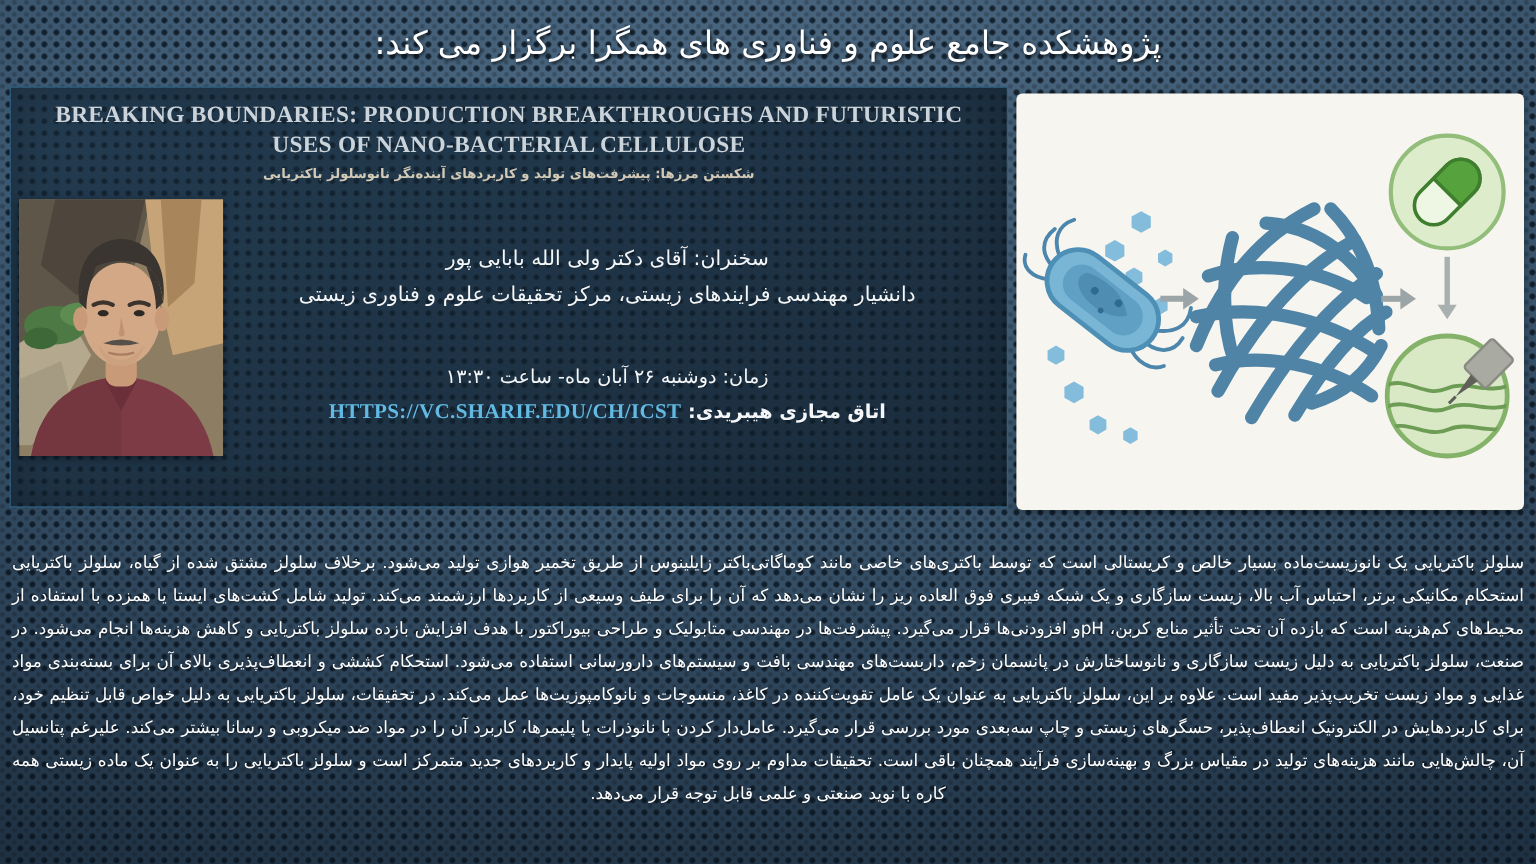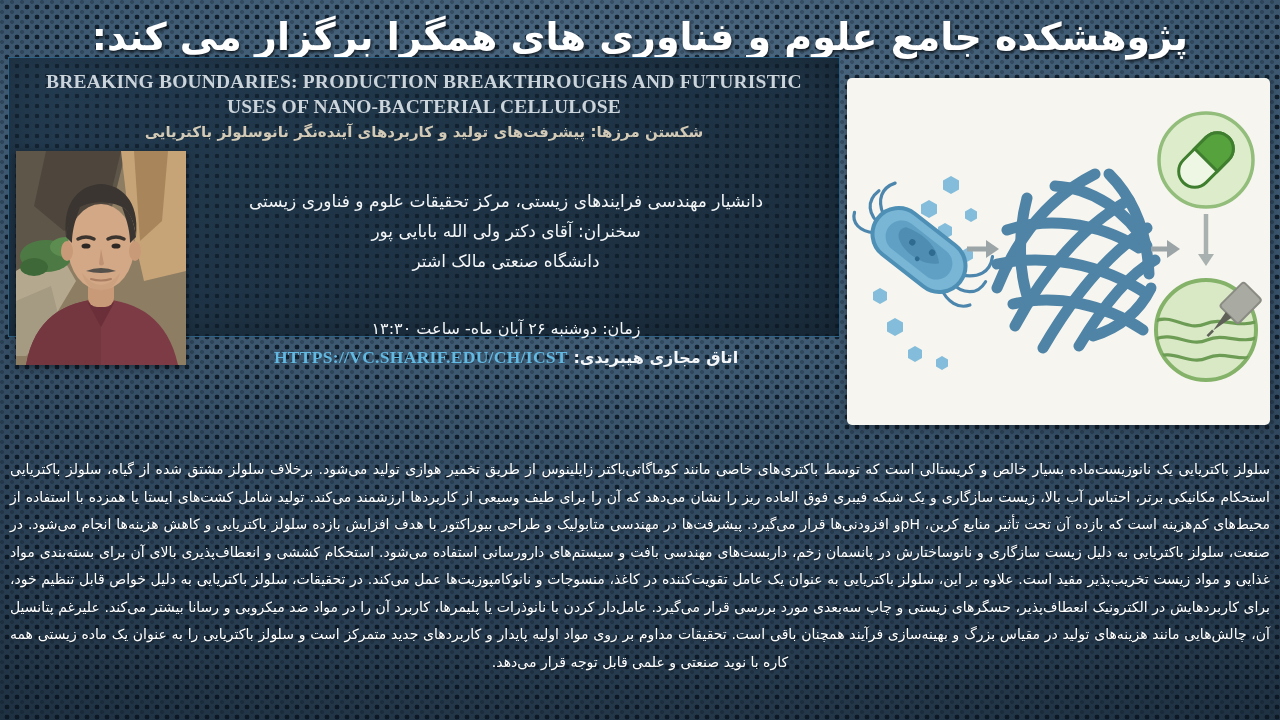--- a/index.html
+++ b/index.html
@@ -16,45 +16,45 @@
       radial-gradient(circle, rgba(7,17,27,.25) 1.7px, transparent 2.3px);
     background-size:10px 10px,10px 10px;
     background-position:2px 2px,7px 7px;
   }
   
   .header{
     position:absolute;top:0;left:0;width:100%;height:73px;
     display:flex;align-items:center;justify-content:center;
   }
   .header-title{
-    direction:rtl;color:#ffffff;font-size:38px;font-weight:bold;
+    direction:rtl;color:#ffffff;font-size:27px;font-weight:normal;
     text-shadow:1px 2px 3px rgba(0,0,0,.65);
     letter-spacing:.5px;
   }
   
   .event-panel{
-    position:absolute;left:8px;top:57px;width:832px;height:280px;
+    position:absolute;left:8px;top:72px;width:832px;height:351px;
     background:linear-gradient(155deg,#243c51 0%,#1e3345 55%,#1a2c3c 100%);
     border:1px solid #2e6183;box-sizing:border-box;
     box-shadow:inset 0 0 40px rgba(0,0,0,.25);
   }
   .event-panel .panel-dots{
     position:absolute;inset:0;
     background-image:radial-gradient(circle, rgba(5,14,22,.5) 2px, transparent 2.6px);
     background-size:10px 10px;background-position:3px 3px;pointer-events:none;
   }
   .title-en{
     position:relative;margin:11px 24px 0 24px;text-align:center;
     font-family:"Liberation Serif","DejaVu Serif",serif;
     font-weight:bold;font-size:19.5px;line-height:25px;color:#ccd4db;
     letter-spacing:.2px;
   }
   .title-fa{
     position:relative;margin:4px 30px 0 30px;text-align:center;direction:rtl;
-    font-weight:bold;font-size:15px;color:#d2cab6;
+    font-weight:bold;font-size:11px;color:#d2cab6;
   }
   .portrait{
     position:absolute;left:7px;top:93px;width:170px;height:214px;
     box-shadow:0 2px 8px rgba(0,0,0,.45);
   }
   .info-block{
     position:absolute;left:180px;right:16px;top:128px;text-align:center;direction:rtl;
     color:#f4f6f8;
   }
   .speaker-lines div{font-size:17px;line-height:30px;}
@@ -137,23 +137,22 @@
         <path d="M70,120 Q85,114 100,120 Q85,124 70,120 Z" fill="#55504a"></path>
 
         <path d="M75,128 Q85,131 95,128" stroke="#a97e62" stroke-width="2" fill="none" stroke-linecap="round"></path>
 
         <path d="M66,122 Q85,146 104,122 Q100,138 85,140 Q70,138 66,122 Z" fill="#c89d7c" opacity=".65"></path>
       </svg>
     </div>
 
     <div class="info-block">
       <div class="speaker-lines">
+        <div>سخنران:  آقای دکتر  ولی الله بابایی پور</div>
         <div>دانشیار مهندسی فرایندهای زیستی، مرکز تحقیقات علوم و فناوری زیستی</div>
-        <div>سخنران:  آقای دکتر  ولی الله بابایی پور</div>
-        <div>دانشگاه صنعتی مالک اشتر</div>
       </div>
       <div class="schedule-lines">
         <div>زمان: دوشنبه ۲۶ آبان ماه- ساعت ۱۳:۳۰</div>
         <div class="room-line">
           <span>اتاق مجازی هیبریدی:</span>
           <span class="room-url">HTTPS://VC.SHARIF.EDU/CH/ICST</span>
         </div>
       </div>
     </div>
   </div>

